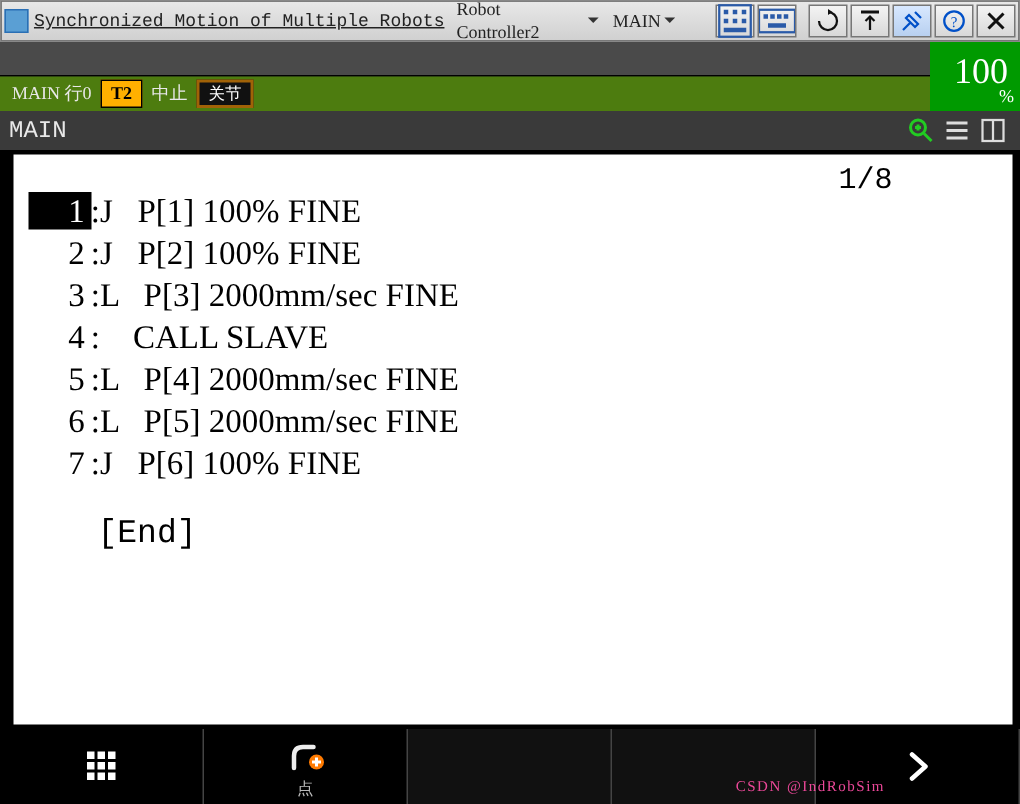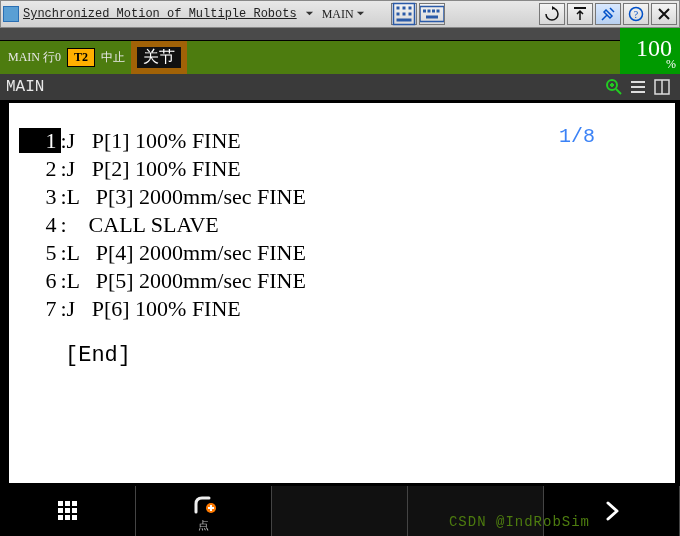--- a/index.html
+++ b/index.html
@@ -20,56 +20,57 @@
 .status-band { display: flex; height: 46px; }
 .sb-left { display: grid; grid-template-columns: 50px 50px 50px 60px; }
 .sb-cell { display:flex; align-items:center; justify-content:center; font-size:12px; color:#d0d0d0; border-right:1px solid #000; border-bottom:1px solid #000; }
 .sb-cell.dark { background:#2b2b2b; }
 .sb-cell.green { background:#0a8a0a; color:#fff; }
 .sb-cell.header { background:#4a4a4a; color:#c8c8c8; }
 .sb-mid { flex:1; display:grid; grid-template-rows: 1fr 1fr; }
 .sb-mid-top { background:#4a4a4a; border-bottom:1px solid #000; }
 .sb-mid-bot { background:#4d7c0f; display:flex; align-items:center; gap:6px; padding:0 8px; font-size:12px; color:#e8e8e8; }
 .t2-badge { background:#ffb000; color:#000; padding:1px 6px; font-weight:bold; border:1px solid #000;font-family:Liberation Serif, serif; }
-.jt-badge { background:#111; color:#fff; padding:0 6px; border:6px solid #a16207; font-size:16px; }
+.jt-badge { background:#111; color:#fff; padding:0 6px; border:2px solid #a16207; font-size:11px; }
 .sb-right { width: 60px; background:#009a00; color:#fff; display:flex; align-items:center; justify-content:flex-end; padding:0 8px 6px 0; font: 24px "Courier New", monospace; position:relative; }
 .sb-right .pct { position:absolute; bottom:2px; right:4px; font-size:12px; }
 
 
 .sub-head { height: 26px; background:#3a3a3a; display:flex; align-items:center; padding:0 6px; }
 .sub-head .sh-title { color:#e8e8e8; font: 16px "Courier New", monospace; }
 .sh-gap { flex:1; }
 .sh-ico { width: 24px; height: 20px; display:flex; align-items:center; justify-content:center; }
 .sh-ico svg { width:18px; height:18px; }
 
 
 .editor-wrap { position:relative; height: 386px; padding: 2px 4px 2px 8px; }
 .editor { background:#fff; border:1px solid #000; height:100%; position:relative; padding:6px 10px 6px 10px; overflow:hidden; }
-.line-counter { position:absolute; top:22px; right:80px; font: 20px "Courier New", monospace; color:#3b82f6; }
+.line-counter { position:absolute; top:6px; right:80px; font: 20px "Courier New", monospace; color:#000000; }
 .code-lines { padding-top: 18px; font: 22px "Courier New", monospace; color:#000; line-height:28px; white-space:pre; }
 .gutter-sel { background:#000; color:#fff; padding:0 4px 0 10px; }
 .gutter { padding:0 4px 0 10px; }
 .end-line { padding-left: 46px; font: 22px "Courier New", monospace; margin-top: 20px; }
 
 
 .soft-bar { display:flex; height:50px; background:#000; }
 .sk { flex:1; border-right:1px solid #444; display:flex; flex-direction:column; align-items:center; justify-content:center; gap:2px; position:relative; }
 .sk:last-child { border-right:none; }
 .sk-label { color:#bbb; font-size: 11px; }
 .sk svg { width:26px; height:26px; }
 .sk.empty { background:#111; }
-.watermark { position:absolute; right:90px; bottom:6px; color:#4d7c0f; font-size:14px; letter-spacing:1px; font-family: Liberation Mono, monospace; }
+.watermark { position:absolute; right:90px; bottom:6px; color:#ec4899; font-size:10px; letter-spacing:1px; font-family: Liberation Serif, serif; }
 </style>
 </head>
 <body>
 
 <div class="title-bar">
   <span class="app-icon"></span>
   <span class="title-text">Synchronized_Motion_of_Multiple_Robots</span>
   <span class="title-dd">
+    <span>Robot Controller2</span>
     <span class="dd-arrow"><svg viewBox="0 0 10 10">
           <path d="M1 3 L5 7 L9 3 Z" fill="#333"></path>
         </svg></span>
   </span>
   <span class="title-dd">
     <span>MAIN</span>
     <span class="dd-arrow"><svg viewBox="0 0 10 10">
           <path d="M1 3 L5 7 L9 3 Z" fill="#333"></path>
         </svg></span>
   </span>

